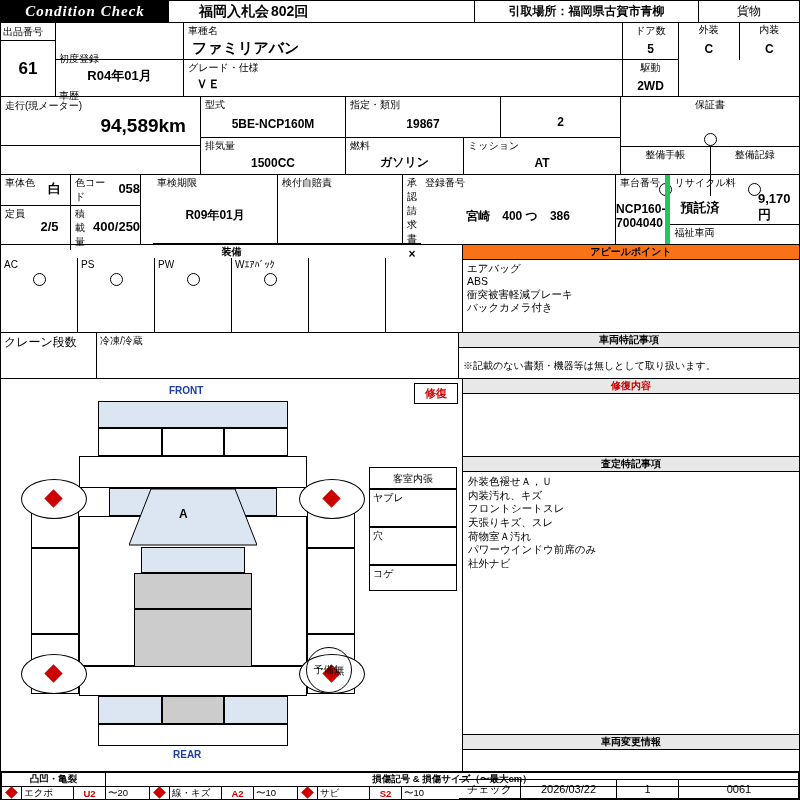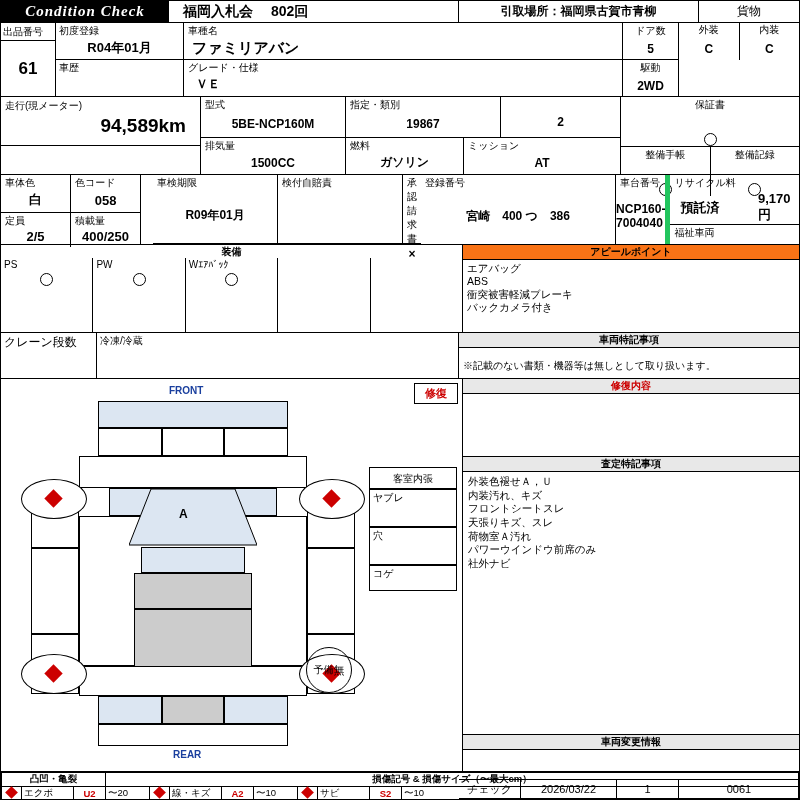--- a/index.html
+++ b/index.html
@@ -16,37 +16,37 @@
 
   
   .topbar { display:flex; height:22px; border-bottom:1px solid #000; }
   .topbar .cc {
     width:168px; background:#000; color:#fff;
     font-family:"Liberation Serif", serif; font-style:italic; font-weight:bold;
     font-size:15px; display:flex; align-items:center; justify-content:center; letter-spacing:1px;
   }
   .topbar .auc {
     width:290px; display:flex; align-items:center; padding-left:14px;
-    font-weight:bold; font-size:14px; gap:18px; border-right:1px solid #000;
+    font-weight:bold; font-size:14px; gap:2px; border-right:1px solid #000;margin-left:16px;
   }
   .topbar .place {
     flex:1; display:flex; align-items:center; justify-content:center;
     font-weight:bold; font-size:12px; border-right:1px solid #000;
   }
   .topbar .kind { width:100px; display:flex; align-items:center; justify-content:center; font-size:12px; }
 
   
   .b1 { display:flex; height:74px; border-bottom:1px solid #000;}
   .b1 .col-no { width:55px; border-right:1px solid #000; display:flex; flex-direction:column; }
   .b1 .col-no .h { height:18px; border-bottom:1px solid #000; font-size:10px; padding:2px 2px; }
   .b1 .col-no .v { flex:1; display:flex; align-items:center; justify-content:center; font-size:17px; font-weight:bold; }
   .b1 .col-reg { width:128px; border-right:1px solid #000; display:flex; flex-direction:column; }
   .b1 .col-reg .seg { height:37px; display:flex; flex-direction:column; }
   .b1 .col-reg .seg:first-child { border-bottom:1px solid #000; }
-  .b1 .col-reg .seg .h { font-size:10px; padding:1px 3px; }
+  .b1 .col-reg .seg .h { font-size:10px; padding:1px 3px;margin-top:28px; }
   .b1 .col-reg .seg .v { flex:1; display:flex; align-items:center; justify-content:center; font-weight:bold; font-size:13px; padding-bottom:4px;}
   .b1 .col-name { flex:1; border-right:1px solid #000; display:flex; flex-direction:column; }
   .b1 .col-name .seg { height:37px; display:flex; flex-direction:column;}
   .b1 .col-name .seg:first-child { border-bottom:1px solid #000; }
   .b1 .col-name .seg .h { font-size:10px; padding:1px 4px; }
   .b1 .col-name .seg .v { flex:1; font-weight:bold; font-size:15px; padding-left:8px; }
   .b1 .col-name .seg.small .v { font-size:12px; padding-left:12px; }
   .b1 .col-door { width:56px; border-right:1px solid #000; display:flex; flex-direction:column; }
   .b1 .col-door .seg { height:37px; display:flex; flex-direction:column; text-align:center;}
   .b1 .col-door .seg:first-child { border-bottom:1px solid #000; }
@@ -82,21 +82,21 @@
   .b2 .right .bx:last-child { border-right:none; }
   .b2 .right .bx .h { font-size:10px; padding:1px 4px; text-align:center;}
   .b2 .right .bx .v { flex:1; display:flex; align-items:center; justify-content:center; }
   .circ { width:13px; height:13px; border:1px solid #000; border-radius:50%; display:inline-block; }
 
   
   .b3 { display:flex; height:70px; border-bottom:1px solid #000; }
   .b3 .left { width:200px; display:flex; flex-direction:column; border-right:1px solid #000;}
   .b3 .left .r { flex:1; display:flex; }
   .b3 .left .r:first-child { border-bottom:1px solid #000; }
-  .b3 .left .bx { flex:1; border-right:1px solid #000; display:flex; flex-direction:column;}
+  .b3 .left .bx { flex:1; border-right:1px solid #000; display:flex; flex-direction:row;}
   .b3 .left .bx:last-child{ border-right:none; }
   .b3 .left .bx .h { font-size:10px; padding:1px 4px; }
   .b3 .left .bx .v { flex:1; display:flex; align-items:center; justify-content:center; font-weight:bold; font-size:13px; padding-bottom:3px;}
   .b3 .mid { flex:1; display:flex; flex-direction:row; border-right:5px solid #22c55e;margin-left:12px; }
   .b3 .mid .r { flex:1; display:flex; }
   .b3 .mid .r:first-child { border-bottom:1px solid #000; }
   .b3 .mid .bx { border-right:1px solid #000; display:flex; flex-direction:column;}
   .b3 .mid .bx:last-child{ border-right:none; }
   .b3 .mid .bx .h { font-size:10px; padding:1px 4px; }
   .b3 .mid .bx .v { flex:1; display:flex; align-items:center; justify-content:center; font-weight:bold; font-size:12px; padding-bottom:3px;}
@@ -350,20 +350,26 @@
       </div>
     </div>
   </div>
 
   <div class="b4">
     <div class="eq">
       <div class="t">
         <span class="tt">装備</span>
       </div>
       <div class="grid">
+        <div class="g">
+          <div class="h">AC</div>
+          <div class="v">
+              <span class="circ"></span>
+            </div>
+        </div>
         <div class="g">
           <div class="h">PS</div>
           <div class="v">
               <span class="circ"></span>
             </div>
         </div>
         <div class="g">
           <div class="h">PW</div>
           <div class="v">
               <span class="circ"></span>

